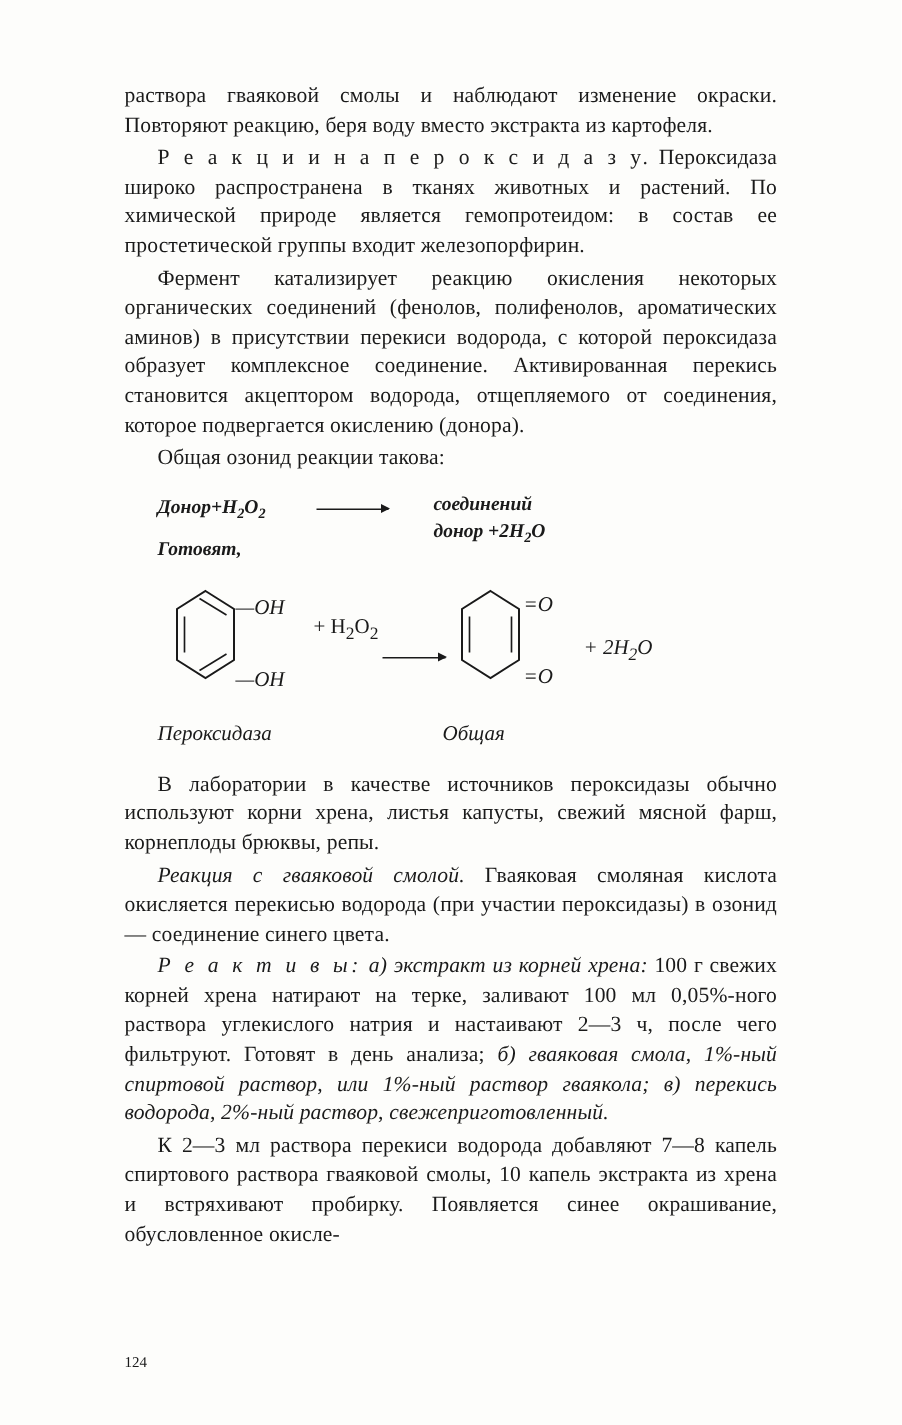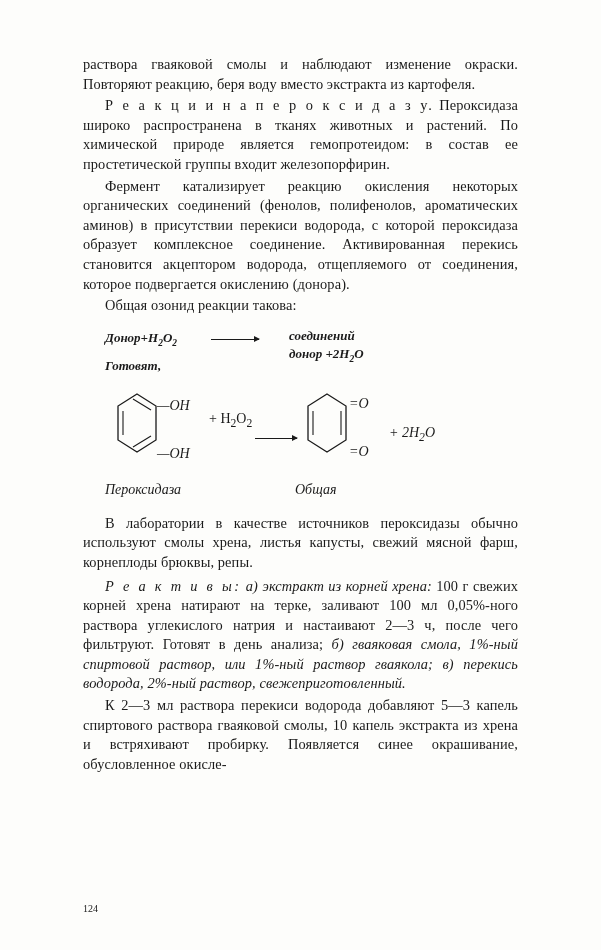--- a/index.html
+++ b/index.html
@@ -148,22 +148,23 @@
       <div class="sub-lbl" style="left:266px; top:66px;">=O</div>
       <div class="sub-lbl" style="left:266px; top:114px;">=O</div>
 
       <div class="sub-lbl" style="left:306px; top:95px;">+ 2H<sub>2</sub>O</div>
 
       <div class="sub-lbl" style="left:22px; top:152px;">Пероксидаза</div>
       <div class="sub-lbl" style="left:212px; top:152px;">Общая</div>
     </div>
 
     <div class="gap-md"></div>
-    <p class="indent">В лаборатории в качестве источников пероксидазы обычно используют смолы хрена, листья капусты, свежий мясной фарш, корнеплоды брюквы, репы.</p>
+    <p class="indent">В лаборатории в качестве источников пероксидазы обычно используют корни хрена, листья капусты, свежий мясной фарш, корнеплоды брюквы, репы.</p>
     <div class="gap-sm"></div>
+    <p class="indent"><span class="ital">Реакция с гваяковой смолой.</span> <span>Гваяковая смоляная кислота окисляется перекисью водорода (при участии пероксидазы) в озонид — соединение синего цвета.</span></p>
     <div class="gap-sm"></div>
     <p class="indent"><span class="spaced ital">Р е а к т и в ы:</span> <span class="ital">а) экстракт из корней хрена:</span> <span>100 г свежих корней хрена натирают на терке, заливают 100 мл 0,05%-ного раствора углекислого натрия и настаивают 2—3 ч, после чего фильтруют. Готовят в день анализа;</span> <span class="ital">б) гваяковая смола, 1%-ный спиртовой раствор, или 1%-ный раствор гваякола; в) перекись водорода, 2%-ный раствор, свежеприготовленный.</span></p>
     <div class="gap-sm"></div>
-    <p class="indent">К 2—3 мл раствора перекиси водорода добавляют 5—3 капель спиртового раствора гваяковой смолы, 10 капель экстракта из хрена и встряхивают пробирку. Появляется синее окрашивание, обусловленное окисле-</p>
+    <p class="indent">К 2—3 мл раствора перекиси водорода добавляют 7—8 капель спиртового раствора гваяковой смолы, 10 капель экстракта из хрена и встряхивают пробирку. Появляется синее окрашивание, обусловленное окисле-</p>
   </div>
 
   <div class="pagenum">124</div>
 </div>
 
 </body></html>

